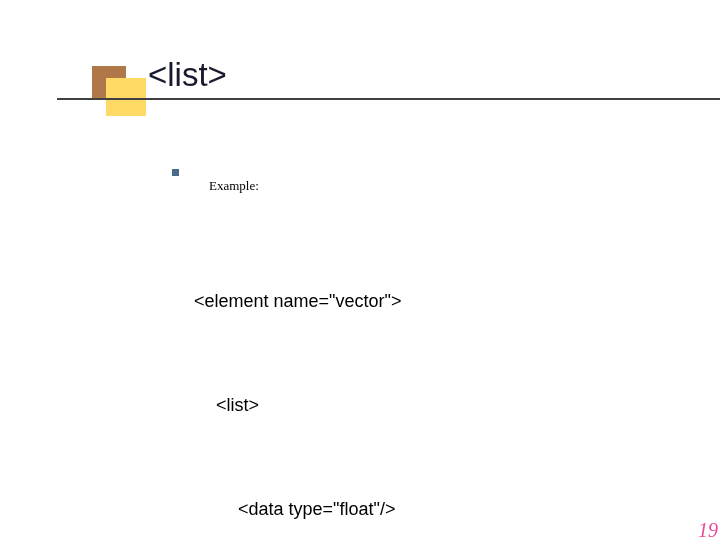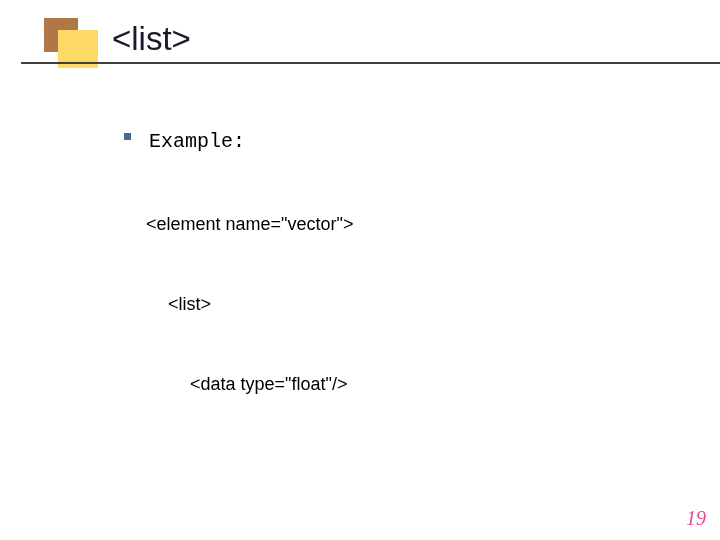--- a/index.html
+++ b/index.html
@@ -1,15 +1,15 @@
 <!DOCTYPE html>
 <html><head>
 <meta charset="utf-8">
 <style>
-  * { margin: 4px; padding: 0; box-sizing: border-box; }
+  * { margin: 16px; padding: 0; box-sizing: border-box; }
   body {
     width: 720px;
     height: 540px;
     background: #ffffff;
     font-family: Verdana, Geneva, sans-serif;
     position: relative;
     overflow: hidden;
   }
   .top-decoration {
     position: absolute;
@@ -81,22 +81,22 @@
   }
   .bullet-square-l2 {
     width: 7px;
     height: 7px;
     background: #4a6a8a;
     flex-shrink: 0;
     margin-top: 7px;
     margin-right: 14px;
   }
   .bullet-text-l2 {
-    font-family: Liberation Mono, monospace;
-    font-size: 20px;
+    font-family: Liberation Serif, serif;
+    font-size: 13px;
     color: #000;
   }
   .code-block {
     margin-left: 78px;
     margin-top: 3px;
     font-family: Verdana, Geneva, sans-serif;
     font-size: 18px;
     color: #000;
     line-height: 1.33;
     white-space: pre;

